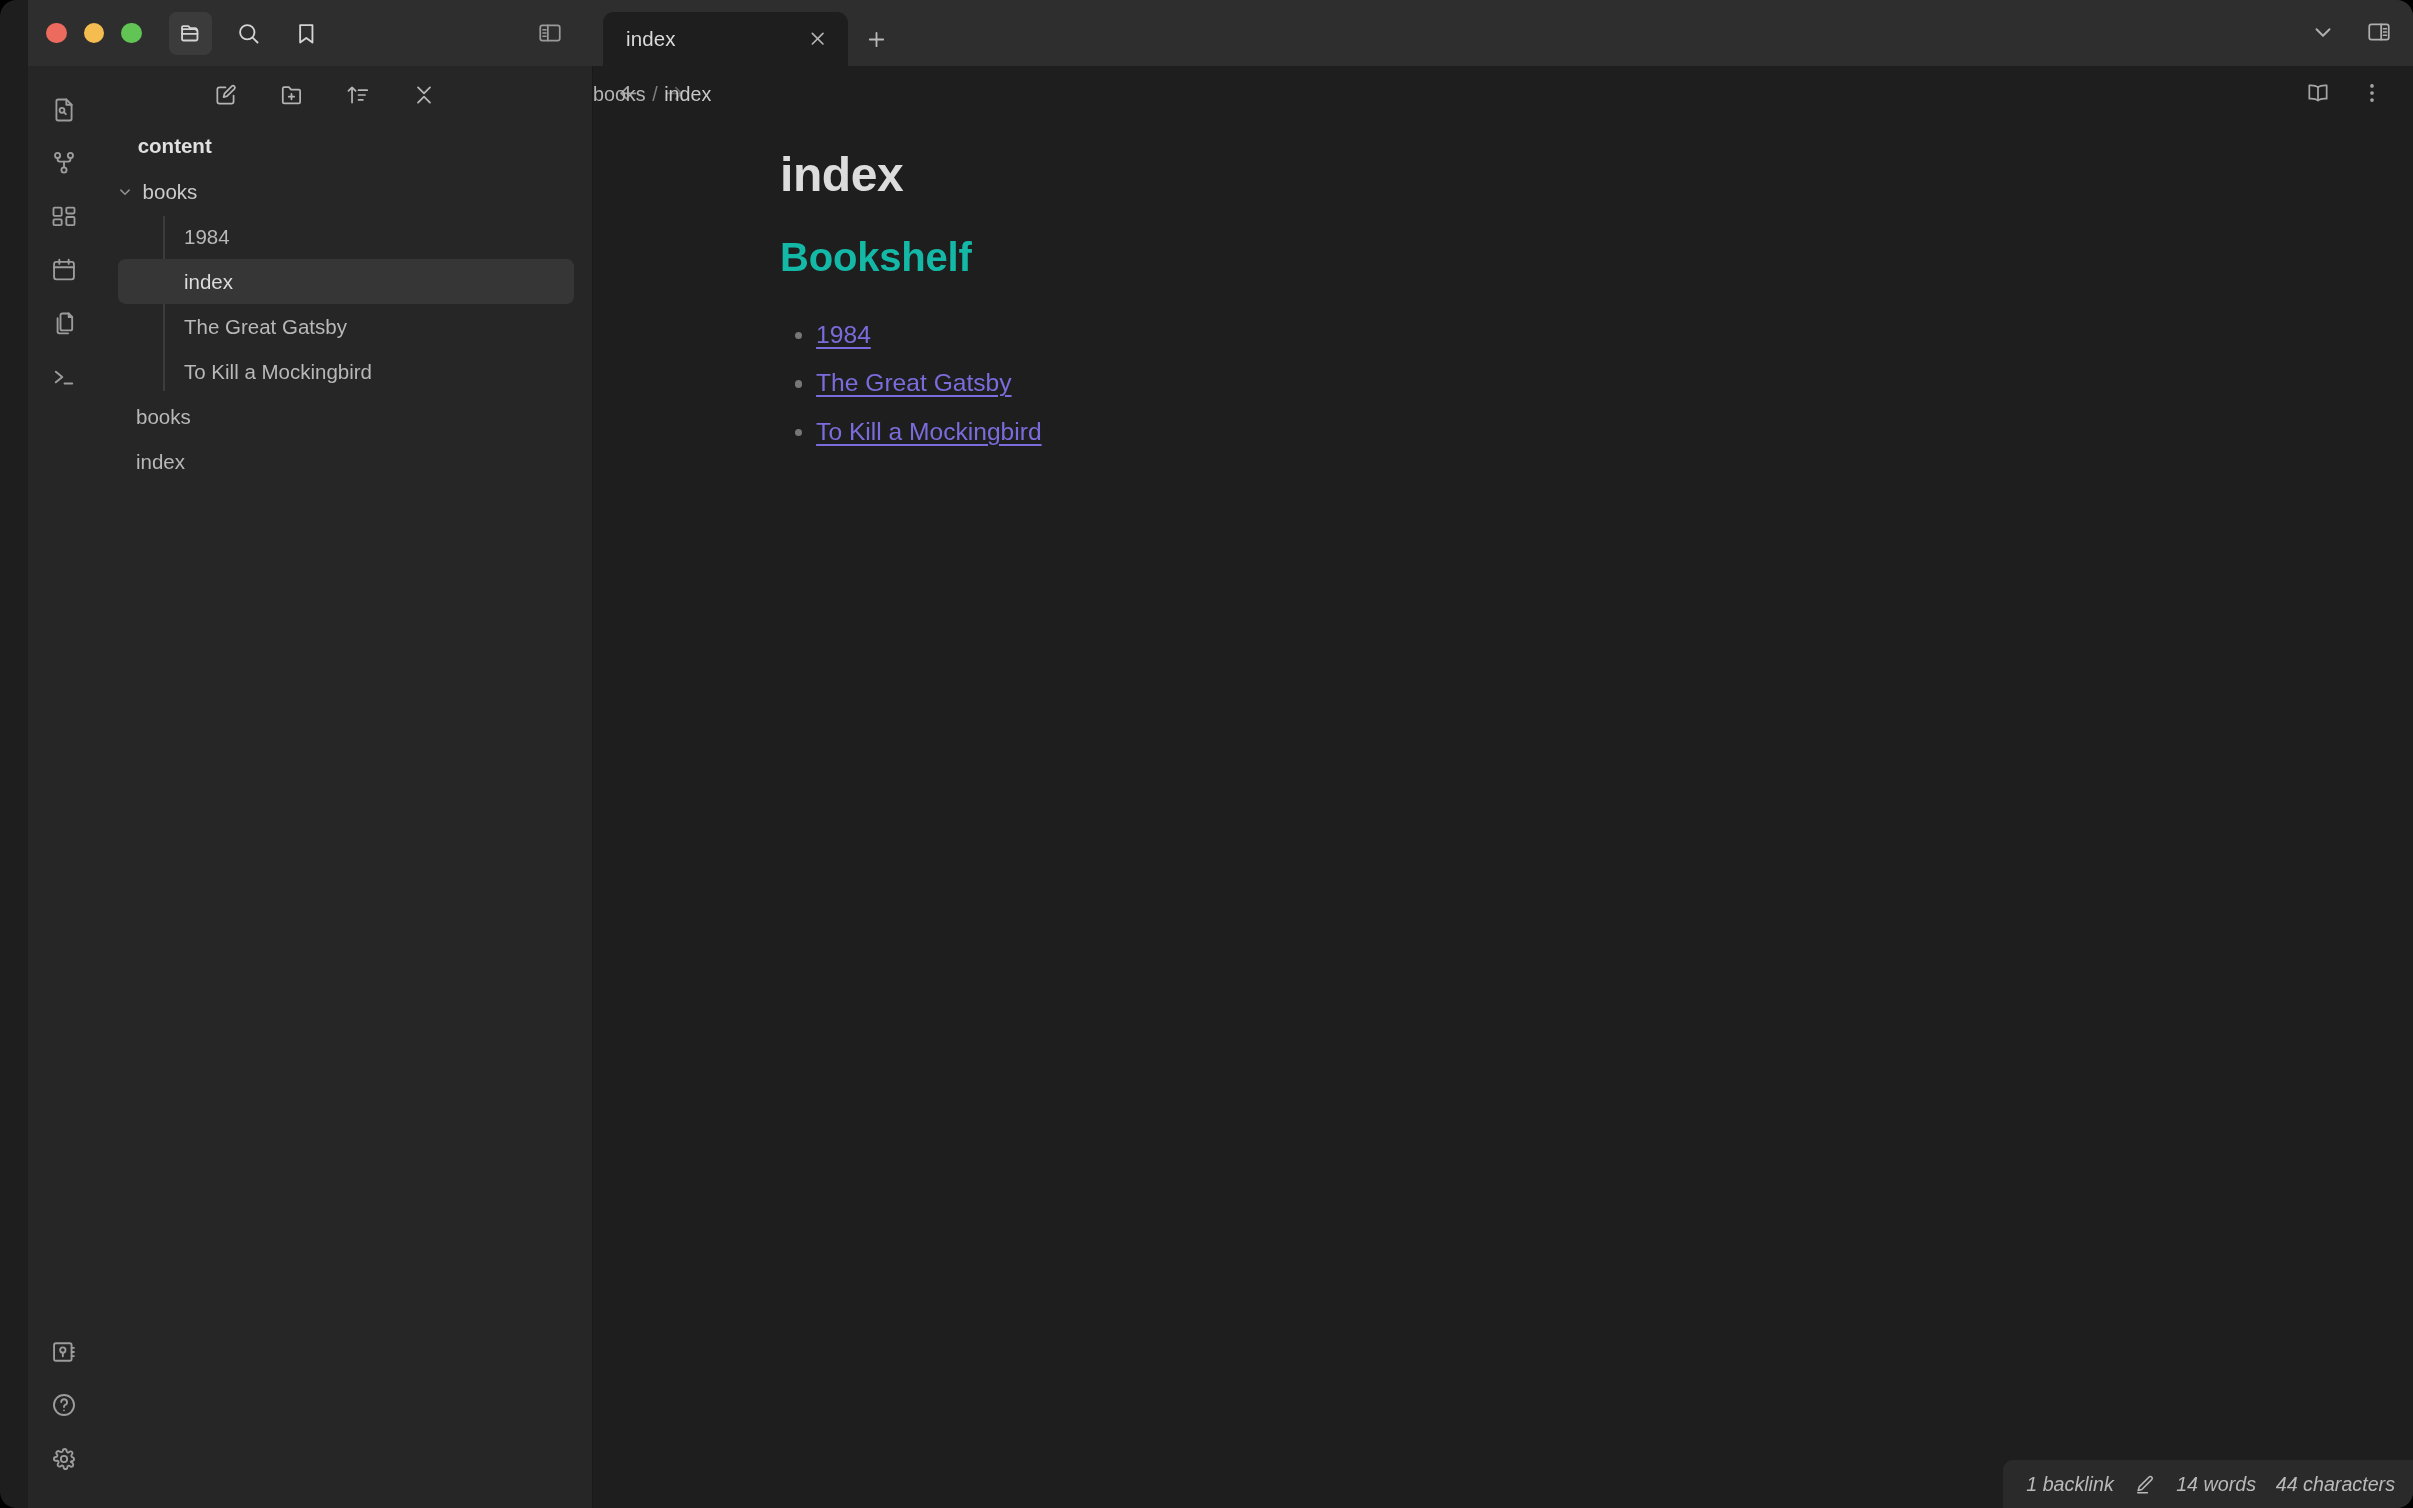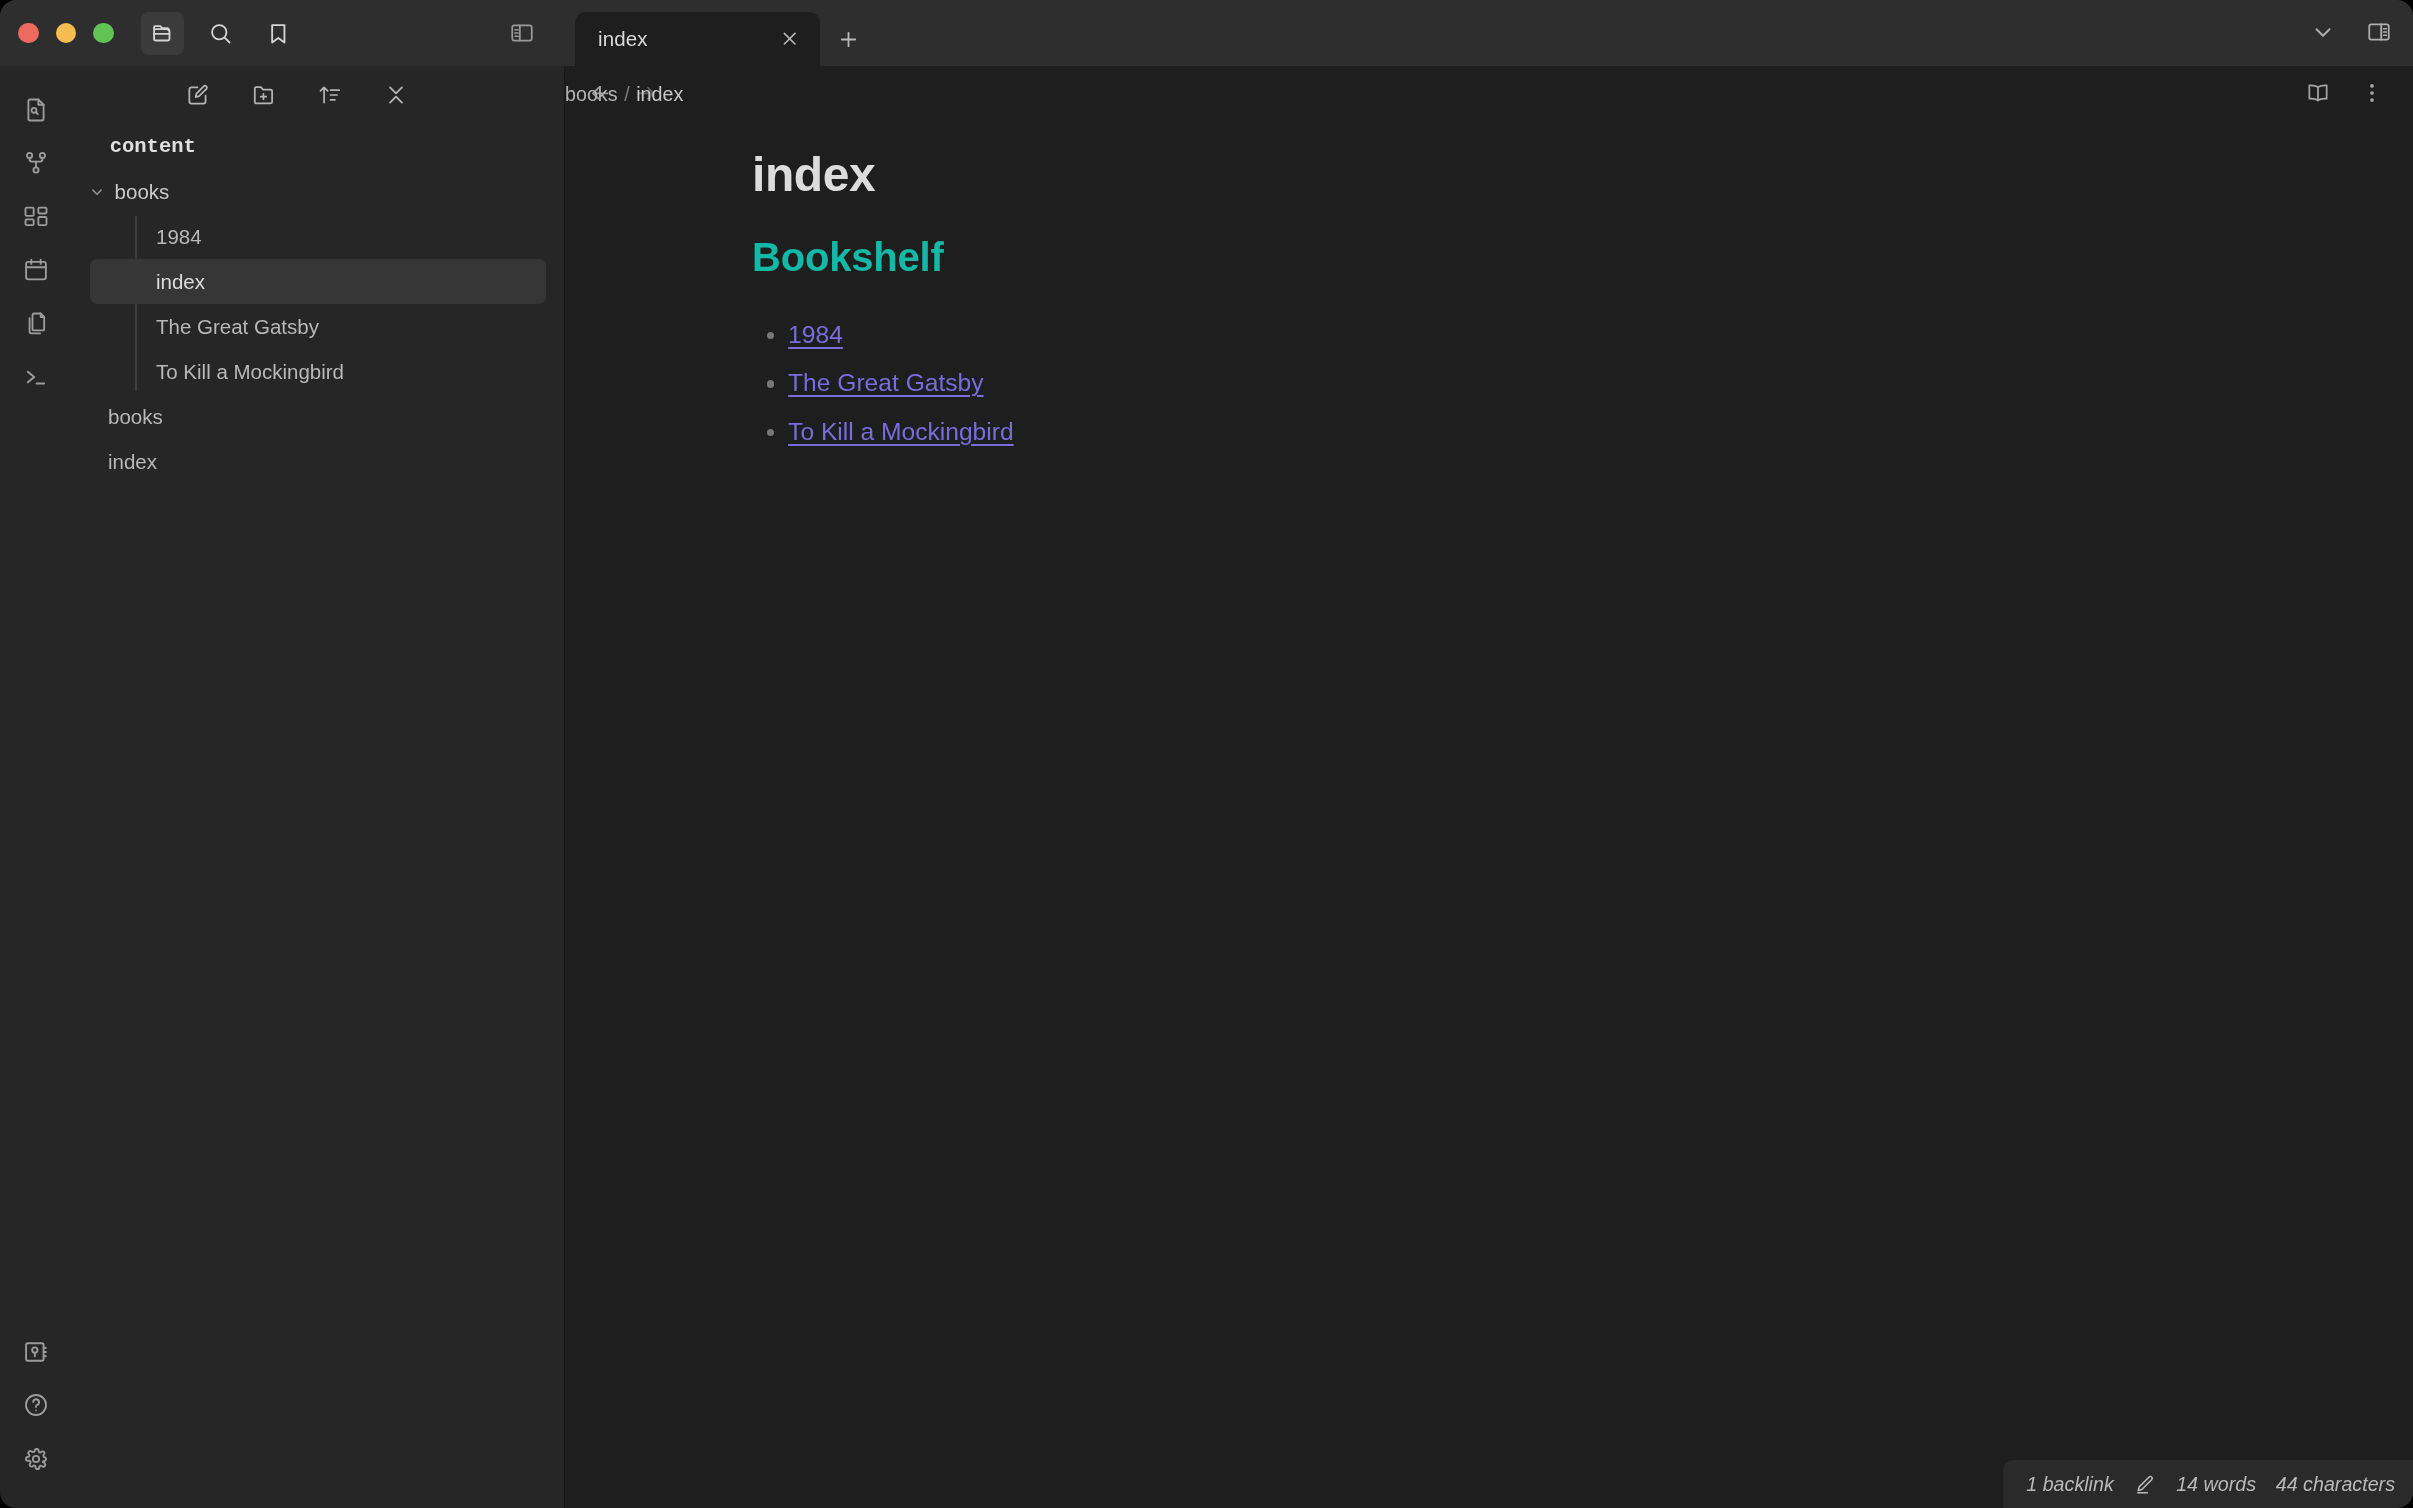--- a/index.html
+++ b/index.html
@@ -16,20 +16,21 @@
   }
 
   .app-window {
     position: absolute;
     inset: 0;
     background: #1e1e1e;
     border-radius: 16.4px;
     overflow: hidden;
     display: flex;
     flex-direction: column;
+    padding-left: 28px;
   }
 
   
   .titlebar {
     height: 66px;
     background: #2e2e2e;
     display: flex;
     align-items: flex-end;
     position: relative;
     flex: 0 0 auto;
@@ -170,21 +171,21 @@
     height: 45px;
     display: flex;
     align-items: center;
     border-radius: 7.4px;
     padding-left: 18px;
     box-sizing: border-box;
     color: #b8b8b8;
     position: relative;
     white-space: nowrap;
   }
-  .tree-row.vault-title { color: #e0e0e0; font-weight: 700; padding-left: 19.7px; height: 46px; font-family: Liberation Mono, monospace; }
+  .tree-row.vault-title { color: #e0e0e0; font-weight: 700; padding-left: 19.7px; height: 46px; }
   .tree-row.folder { color: #cbcbcb; }
   .tree-row.selected { background: #363636; color: #dcdcdc; }
   .chevron {
     width: 21.3px; margin-left: -21.3px; margin-right: 6.6px;
     display: inline-flex; align-items: center; justify-content: center;
     color: #8f8f8f;
   }
   .child-wrap {
     position: relative;
     padding-left: 0;

